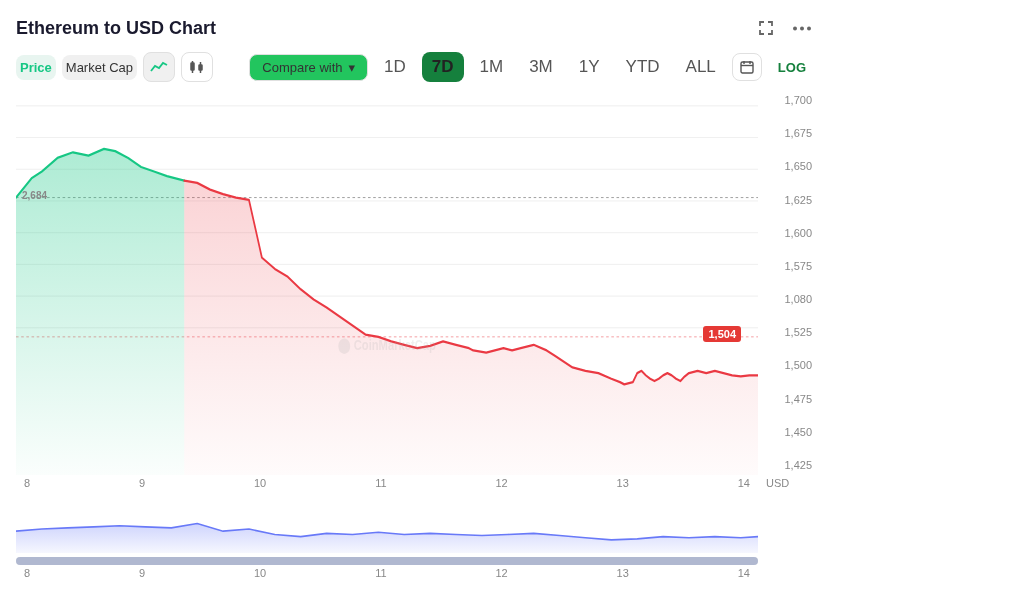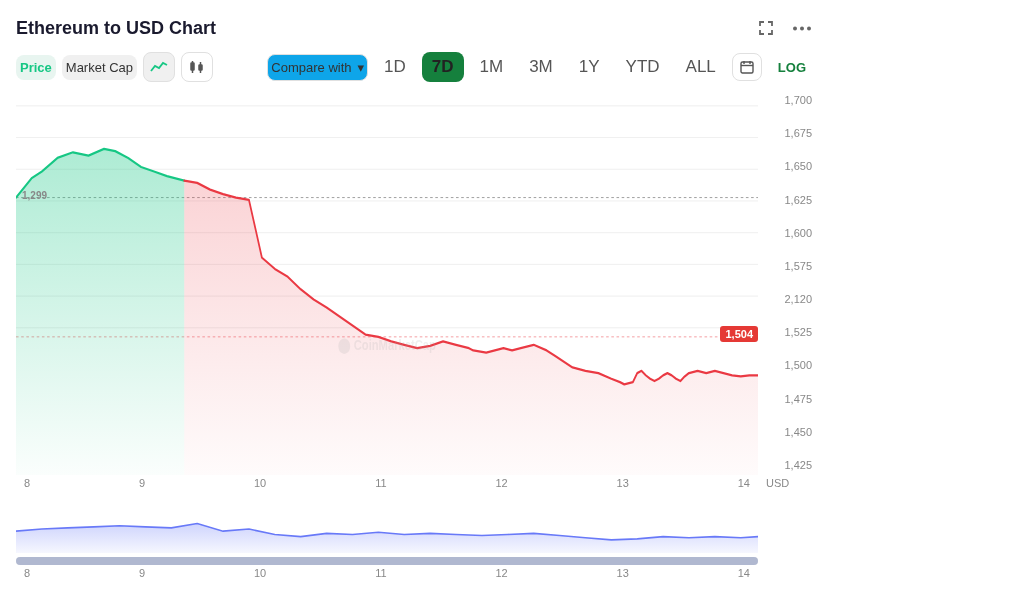--- a/index.html
+++ b/index.html
@@ -79,24 +79,24 @@
       justify-content: center;
       cursor: pointer;
       color: #555;
       font-size: 14px;
     }
     .icon-tab.active {
       background: #f0f0f0;
     }
     .spacer { flex: 1; }
     .compare-btn {
-      padding: 5px 3px;
+      padding: 5px 12px;
       border-radius: 8px;
       border: 1px solid #e0e0e0;
-      background: #0ea5e9;
+      background: #22c55e;
       font-size: 13px;
       color: #333;
       cursor: pointer;
       display: flex;
       align-items: center;
       gap: 6px;
     }
     .time-btn {
       padding: 5px 10px;
       border-radius: 8px;
@@ -332,37 +332,37 @@
 
           <polygon points="195,80 210,82 225,88 240,92 255,95 270,97 285,148 300,158 315,165 330,176 345,185 360,192 375,200 390,208 405,216 420,218 435,222 450,225 465,228 480,226 495,222 510,225 525,228 530,230 545,232 555,230 565,228 575,230 585,228 600,225 615,230 625,235 635,240 645,245 660,248 675,250 690,255 700,258 705,260 715,258 720,250 725,248 730,252 735,255 740,257 745,255 750,252 755,250 760,252 765,255 770,257 775,253 780,250 790,248 800,250 810,248 820,250 830,252 840,253 850,252 860,252 860,340 195,340" fill="url(#redGrad)"></polygon>
 
           <polyline points="195,80 210,82 225,88 240,92 255,95 270,97 285,148 300,158 315,165 330,176 345,185 360,192 375,200 390,208 405,216 420,218 435,222 450,225 465,228 480,226 495,222 510,225 525,228 530,230 545,232 555,230 565,228 575,230 585,228 600,225 615,230 625,235 635,240 645,245 660,248 675,250 690,255 700,258 705,260 715,258 720,250 725,248 730,252 735,255 740,257 745,255 750,252 755,250 760,252 765,255 770,257 775,253 780,250 790,248 800,250 810,248 820,250 830,252 840,253 850,252 860,252" fill="none" stroke="#ea3943" stroke-width="2" stroke-linejoin="round" stroke-linecap="round"></polyline>
 
           <text x="430" y="230" text-anchor="middle" fill="#aaa" font-size="13" font-weight="700" opacity="0.18" font-family="sans-serif">⬤ CoinMarketCap</text>
         </svg>
 
         
         <div class="open-price-label" style="top: calc(28% - 10px); left: 2px;">
-          <span>1,299</span>
+          <span>2,684</span>
         </div>
 
         
-        <div class="current-price-label" style="top: calc(64% - 10px); right: 0px;">
+        <div class="current-price-label" style="top: calc(64% - 10px); right: 17px;">
           <span>1,504</span>
         </div>
       </div>
 
       <div class="y-axis">
         <div class="y-label">1,700</div>
         <div class="y-label">1,675</div>
         <div class="y-label">1,650</div>
         <div class="y-label">1,625</div>
         <div class="y-label">1,600</div>
         <div class="y-label">1,575</div>
-        <div class="y-label">2,120</div>
+        <div class="y-label">1,080</div>
         <div class="y-label">1,525</div>
         <div class="y-label">1,500</div>
         <div class="y-label">1,475</div>
         <div class="y-label">1,450</div>
         <div class="y-label">1,425</div>
       </div>
     </div>
 
     <div class="x-axis-row">
       <div class="x-axis">

